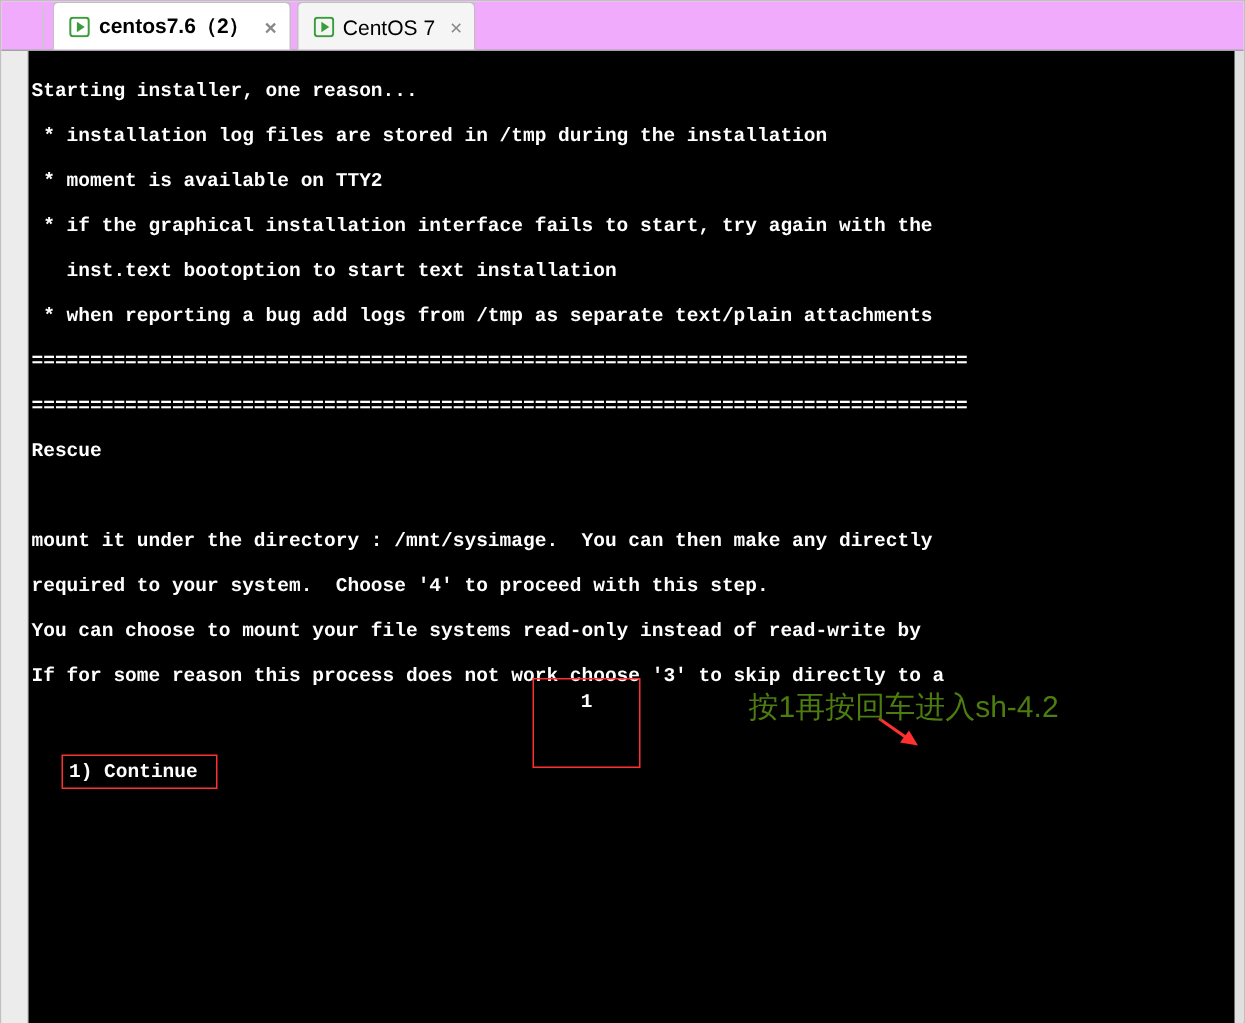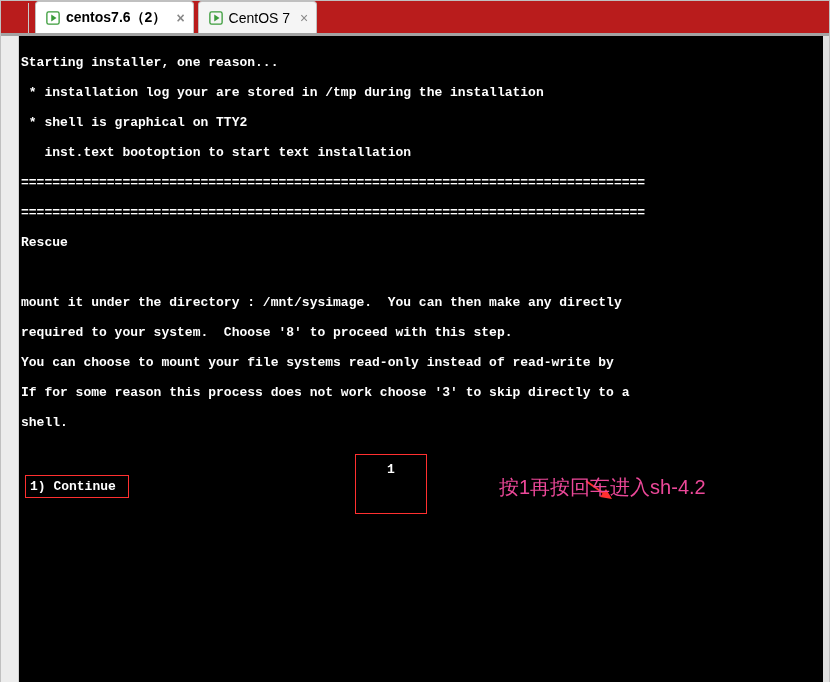--- a/index.html
+++ b/index.html
@@ -16,23 +16,23 @@
     background: #fff;
     width: 100%;
     height: 100%;
     display: flex;
     flex-direction: column;
   }
   .tab-bar {
     display: flex;
     align-items: flex-end;
     height: 38px;
-    background: #b91c1c;
+    background: #f0abfc;
     padding-left: 10px;
-    border-bottom: 3px solid #a3a3a3;
+    border-bottom: 1px solid #a3a3a3;
     gap: 0;
   }
   .left-tab-stub {
     width: 18px;
     height: 30px;
     border-right: 1px solid #c8c8c8;
     margin-right: 6px;
   }
   .tab {
     display: flex;
@@ -88,21 +88,21 @@
     padding: 4px 2px 0 2px;
     position: relative;
     white-space: pre;
     overflow: hidden;
   }
   .term-line { display: block; min-height: 15px; }
   .option-box {
     border: 1px solid #ff3030;
     padding: 3px 12px 3px 4px;
     display: inline-block;
-    margin-left: 4px;
+    margin-left: 20px;
   }
   .input-box {
     border: 1px solid #ff3030;
     display: inline-block;
     width: 72px;
     height: 60px;
     position: absolute;
     left: 336px;
     top: 418px;
     text-align: center;
@@ -111,22 +111,22 @@
   .annotation-arrow {
     position: absolute;
     left: 438px;
     top: 424px;
     color: #ff3030;
     font-size: 26px;
   }
   .annotation-text {
     position: absolute;
     left: 480px;
-    top: 444px;
-    color: #ec4899;
+    top: 431px;
+    color: #4d7c0f;
     font-family: "Microsoft YaHei", Arial, sans-serif;
     font-size: 20px;
     font-weight: normal;
     white-space: nowrap;
   }
 </style>
 </head>
 <body>
 
 <div class="outer-frame">
@@ -155,32 +155,33 @@
       <span>CentOS 7</span>
       <span class="tab-close">×</span>
     </div>
   </div>
 
   <div class="terminal-wrap">
     <div class="left-gutter"></div>
 
     <div class="terminal">
 <span class="term-line">Starting installer, one reason...</span>
-<span class="term-line"> * installation log your are stored in /tmp during the installation</span>
-<span class="term-line"> * shell is graphical on TTY2</span>
+<span class="term-line"> * installation log files are stored in /tmp during the installation</span>
+<span class="term-line"> * moment is available on TTY2</span>
+<span class="term-line"> * if the graphical installation interface fails to start, try again with the</span>
 <span class="term-line">   inst.text bootoption to start text installation</span>
+<span class="term-line"> * when reporting a bug add logs from /tmp as separate text/plain attachments</span>
 <span class="term-line">================================================================================</span>
 <span class="term-line">================================================================================</span>
 <span class="term-line">Rescue</span>
 <span class="term-line"> </span>
 <span class="term-line">mount it under the directory : /mnt/sysimage.  You can then make any directly</span>
-<span class="term-line">required to your system.  Choose '8' to proceed with this step.</span>
+<span class="term-line">required to your system.  Choose '4' to proceed with this step.</span>
 <span class="term-line">You can choose to mount your file systems read-only instead of read-write by</span>
 <span class="term-line">If for some reason this process does not work choose '3' to skip directly to a</span>
-<span class="term-line">shell.</span>
 <span class="term-line"> </span>
 <span class="term-line"><span class="option-box">1) Continue</span></span>
 <span class="term-line" style="height:8px;"> </span>
 
 
 
 
 
 
 

